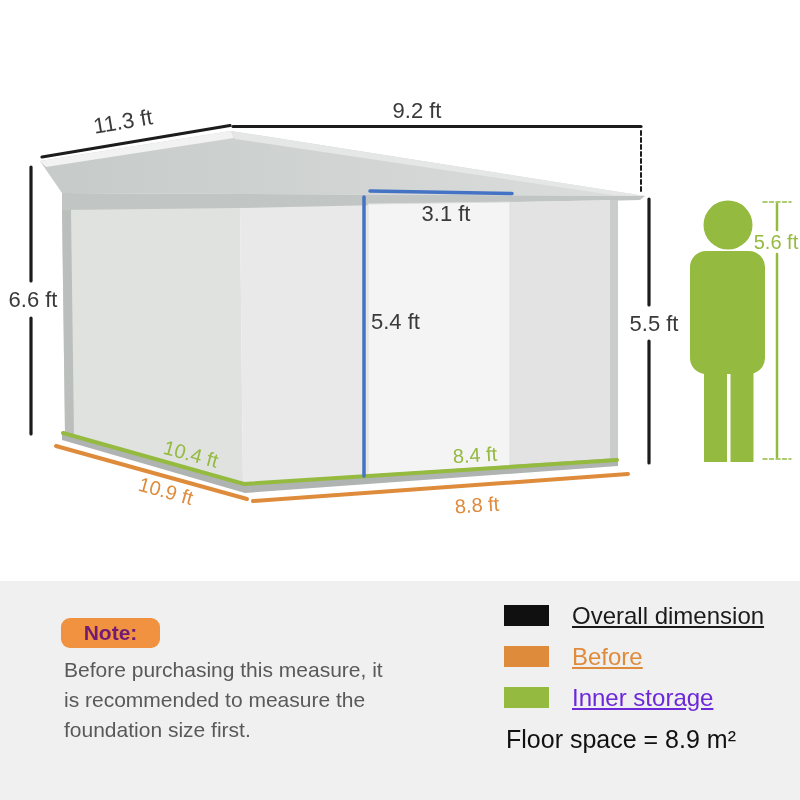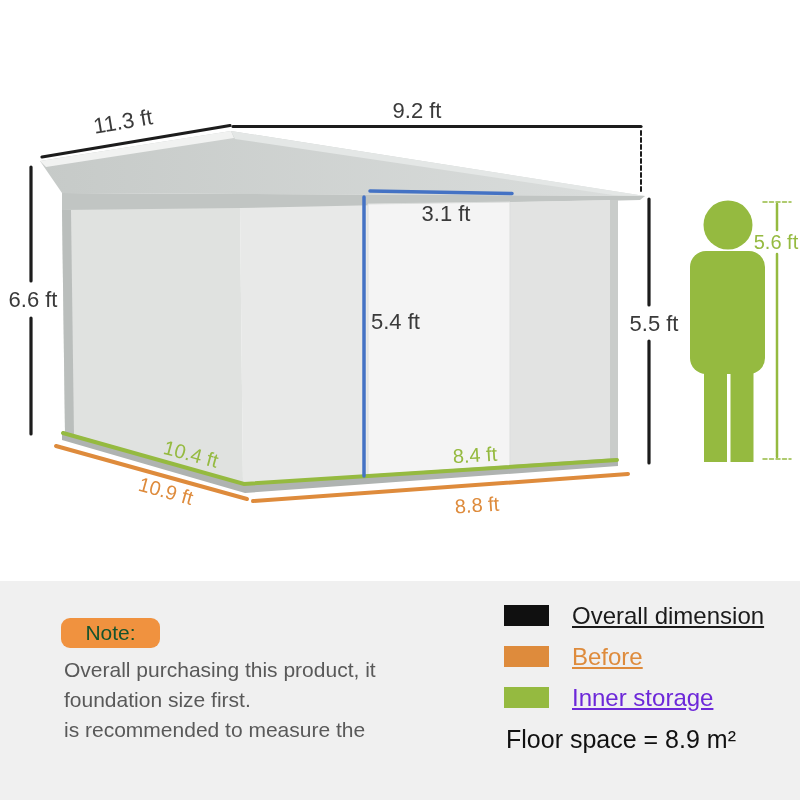--- a/index.html
+++ b/index.html
@@ -4,21 +4,21 @@
 <style>
   html,body{margin:0;padding:0;background:#ffffff;}
   .page{position:relative;width:800px;height:800px;background:#ffffff;overflow:hidden;
         font-family:"Liberation Sans", sans-serif;}
   .diagram-area{position:absolute;left:0;top:0;width:800px;height:581px;}
   svg text{font-family:"Liberation Sans", sans-serif;}
   .dim-label{font-size:22px;fill:#3a3a3a;}
   .dim-label-small{font-size:20px;}
   .info-panel{position:absolute;left:0;top:581px;width:800px;height:219px;background:#f0f0f0;}
   .note-badge{position:absolute;left:61px;top:37px;width:99px;height:30px;background:#f0923f;
-              border-radius:9px;color:#14532d;font-weight:normal;font-size:21px;line-height:30px;
+              border-radius:9px;color:#701a75;font-weight:bold;font-size:21px;line-height:30px;
               text-align:center;}
   .note-text{position:absolute;left:64px;top:74px;font-size:21px;line-height:30px;color:#595959;}
   .legend{position:absolute;left:504px;top:24px;}
   .legend-row{display:flex;align-items:center;height:21px;margin-bottom:20px;}
   .legend-row svg{display:block;flex:0 0 45px;}
   .legend-label{margin-left:23px;font-size:24px;white-space:nowrap;text-decoration:underline;}
   .lg-overall{color:#1b1b1b;}
   .lg-floor{color:#de8b3c;}
   .lg-inner{color:#6d28d9;}
   .floor-space{position:absolute;left:506px;top:144px;font-size:25px;color:#111111;text-align:center;}
@@ -98,23 +98,23 @@
     </svg>
   </div>
 
   <div class="info-panel">
 
     <div class="note-badge">
       <span>Note:</span>
     </div>
 
     <div class="note-text">
-      <div>Overall purchasing this product, it</div>
+      <div>Before purchasing this measure, it</div>
+      <div>is recommended to measure the</div>
       <div>foundation size first.</div>
-      <div>is recommended to measure the</div>
     </div>
 
     <div class="legend">
       <div class="legend-row">
         <svg width="45" height="21">
           <rect x="0" y="0" width="45" height="21" fill="#101010"></rect>
         </svg>
         <span class="legend-label lg-overall">Overall dimension</span>
       </div>
       <div class="legend-row">

